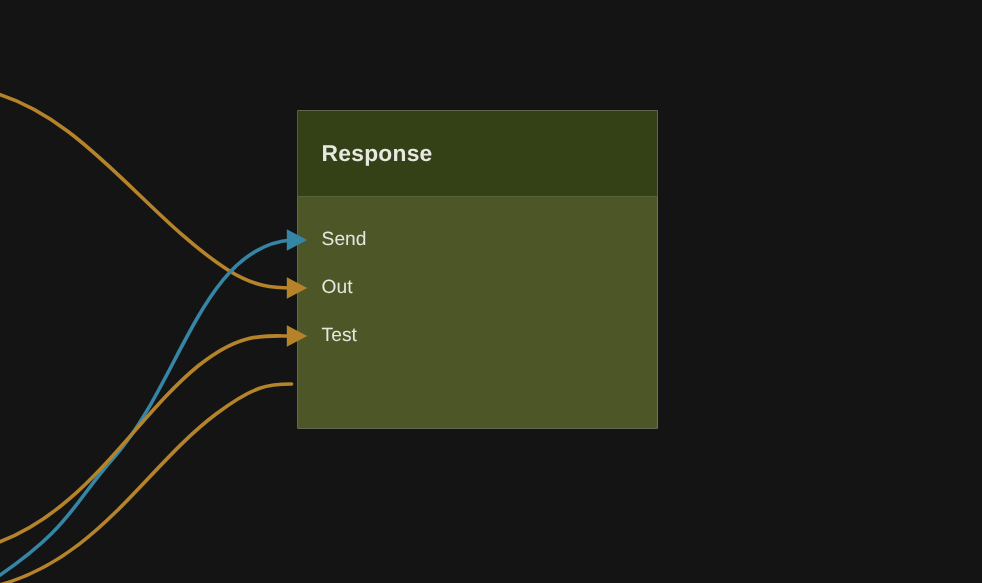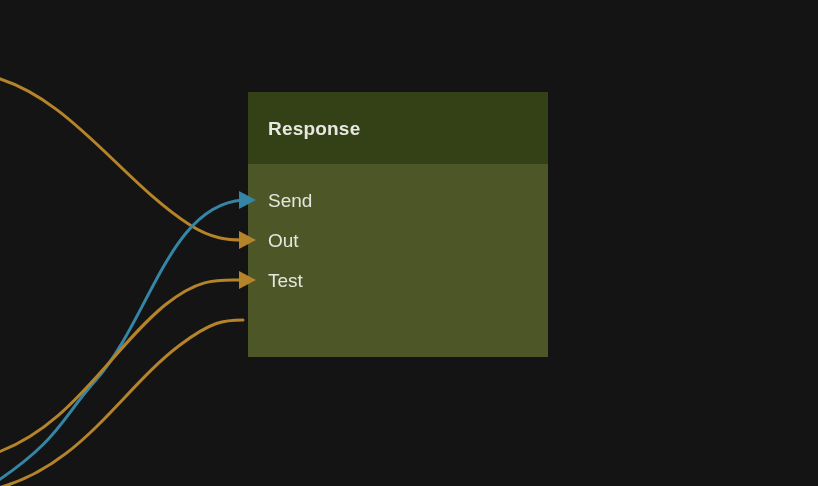--- a/index.html
+++ b/index.html
@@ -82,21 +82,21 @@
     border-bottom: 9px solid transparent;
     border-left: 17px solid #b5832a;
   }
   .port-arrow.blue {
     border-left-color: #3585a7;
   }
   .port-label {
     position: absolute;
     left: 20px;
     color: #e6e6e0;
-    font-size: 19px;
+    font-size: 16px;
     line-height: 1;
     white-space: nowrap;
   }
 </style>
 </head>
 <body>
 
 <div id="canvas" style="background: rgb(20, 20, 20);">
 
   <svg id="wire-layer" viewBox="0 0 818 486" width="818" height="486" xmlns="http://www.w3.org/2000/svg">

